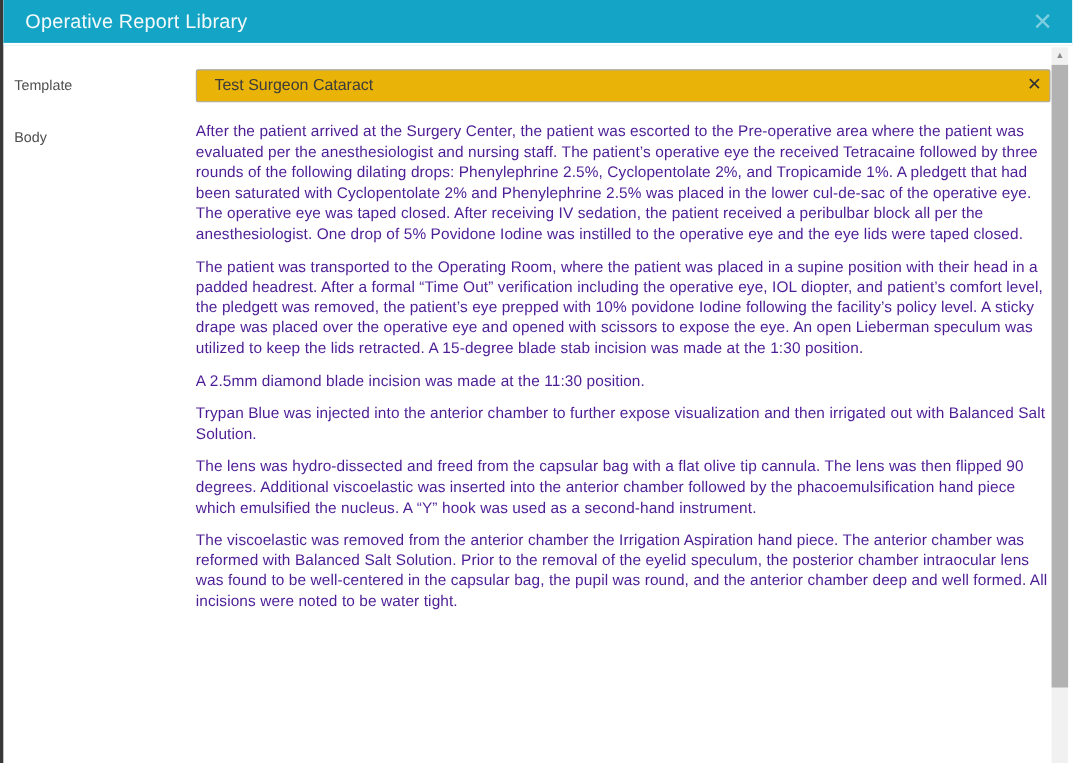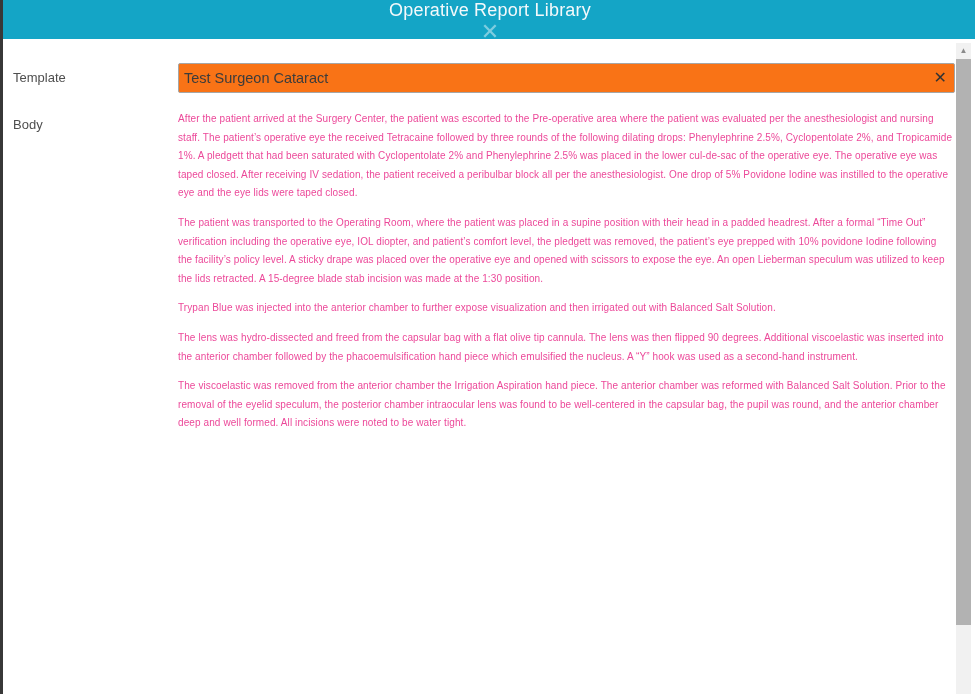--- a/index.html
+++ b/index.html
@@ -19,21 +19,20 @@
   .titlebar {
     position: absolute;
     top: 0; left: 0; right: 0;
     height: 41px;
     background: #14a5c6;
     display: flex;
     align-items: center;
     justify-content: space-between;
     padding: 0 18px 0 20px;
     border-bottom: 2px solid #ffffff;
-    flex-direction: column;
   }
   .titlebar .title {
     color: #f4f9fb;
     font-size: 18px;
     font-weight: 400;
     letter-spacing: 0.2px;
   }
   .titlebar .close {
     color: rgba(255,255,255,0.45);
     font-size: 22px;
@@ -58,43 +57,43 @@
   }
   .template-input-wrap {
     position: relative;
     width: 100%;
   }
   .template-input {
     width: 100%;
     height: 30px;
     border: 1px solid #a6a6a6;
     border-radius: 2px;
-    background: #f97316;
+    background: #eab308;
     font-family: "Liberation Sans", "DejaVu Sans", sans-serif;
     font-size: 14.5px;
     color: #3c3c3c;
-    padding: 0 32px 0 5px;
+    padding: 0 32px 0 16px;
     outline: none;
   }
   .clear-x {
     position: absolute;
     right: 8px;
     top: 5px;
     font-size: 16px;
     color: #333333;
     cursor: pointer;
     line-height: 1.2;
   }
   .body-editor {
     padding-right: 2px;
   }
   .body-editor p {
-    font-size: 10px;
+    font-size: 14px;
     line-height: 18.6px;
-    color: #ec4899;
+    color: #4c1d95;
     margin-bottom: 11px;
     letter-spacing: 0.1px;
   }
   
   .scrollbar {
     position: absolute;
     top: 43px;
     right: 4px;
     bottom: 0;
     width: 15px;
@@ -136,20 +135,21 @@
     <div class="template-input-wrap">
       <input class="template-input" type="text" value="Test Surgeon Cataract" style="">
       <span class="clear-x">✕</span>
     </div>
 
     <div class="field-label">Body</div>
 
     <div class="body-editor">
       <p>After the patient arrived at the Surgery Center, the patient was escorted to the Pre-operative area where the patient was evaluated per the anesthesiologist and nursing staff. The patient’s operative eye the received Tetracaine followed by three rounds of the following dilating drops: Phenylephrine 2.5%, Cyclopentolate 2%, and Tropicamide 1%. A pledgett that had been saturated with Cyclopentolate 2% and Phenylephrine 2.5% was placed in the lower cul-de-sac of the operative eye. The operative eye was taped closed. After receiving IV sedation, the patient received a peribulbar block all per the anesthesiologist. One drop of 5% Povidone Iodine was instilled to the operative eye and the eye lids were taped closed.</p>
       <p>The patient was transported to the Operating Room, where the patient was placed in a supine position with their head in a padded headrest. After a formal “Time Out” verification including the operative eye, IOL diopter, and patient’s comfort level, the pledgett was removed, the patient’s eye prepped with 10% povidone Iodine following the facility’s policy level. A sticky drape was placed over the operative eye and opened with scissors to expose the eye. An open Lieberman speculum was utilized to keep the lids retracted. A 15-degree blade stab incision was made at the 1:30 position.</p>
+      <p>A 2.5mm diamond blade incision was made at the 11:30 position.</p>
       <p>Trypan Blue was injected into the anterior chamber to further expose visualization and then irrigated out with Balanced Salt Solution.</p>
       <p>The lens was hydro-dissected and freed from the capsular bag with a flat olive tip cannula. The lens was then flipped 90 degrees. Additional viscoelastic was inserted into the anterior chamber followed by the phacoemulsification hand piece which emulsified the nucleus. A “Y” hook was used as a second-hand instrument.</p>
       <p>The viscoelastic was removed from the anterior chamber the Irrigation Aspiration hand piece. The anterior chamber was reformed with Balanced Salt Solution. Prior to the removal of the eyelid speculum, the posterior chamber intraocular lens was found to be well-centered in the capsular bag, the pupil was round, and the anterior chamber deep and well formed. All incisions were noted to be water tight.</p>
     </div>
 
   </div>
 
   <div class="scrollbar">
     <div class="scroll-up">▲</div>
     <div class="scroll-thumb"></div>

